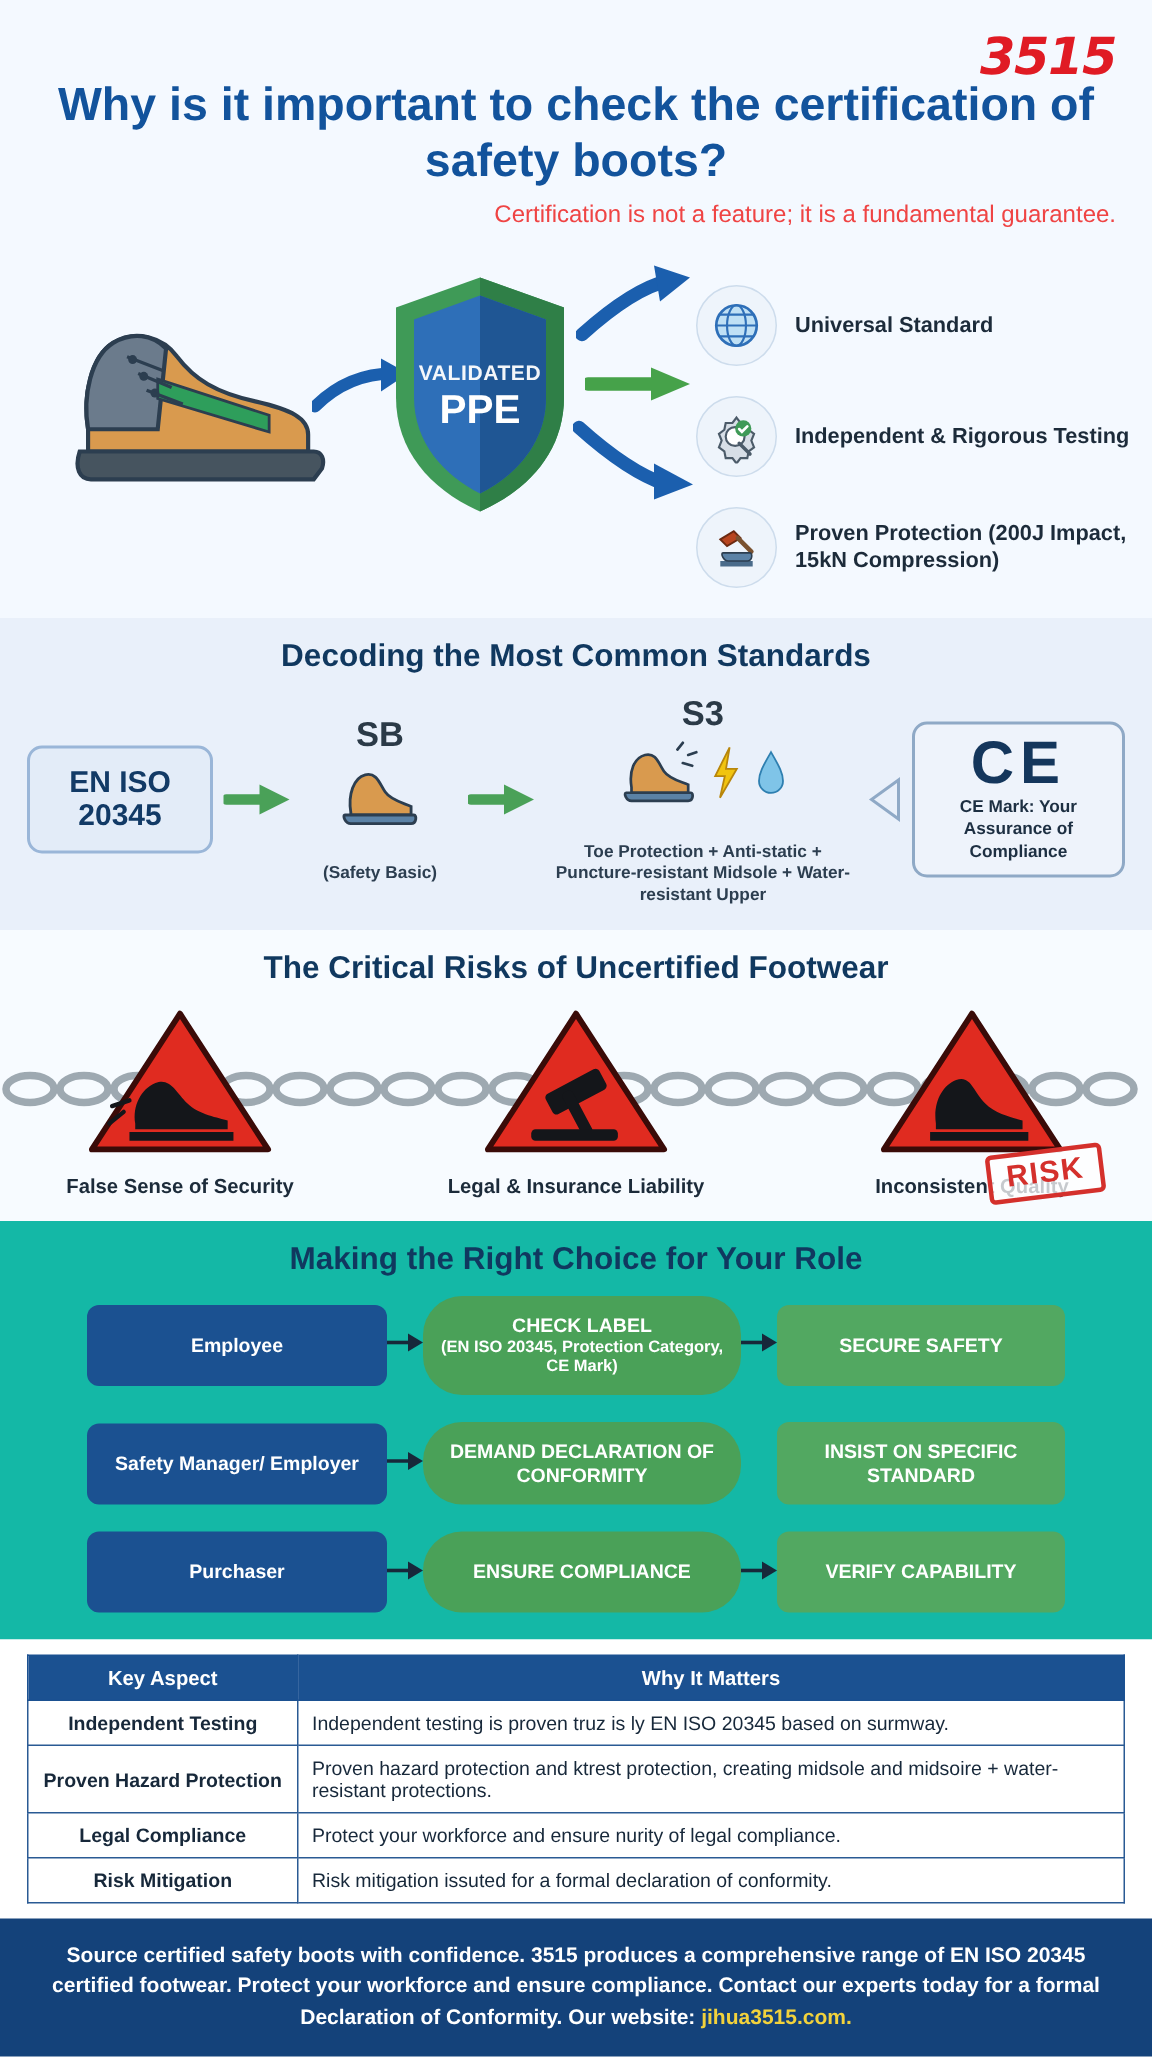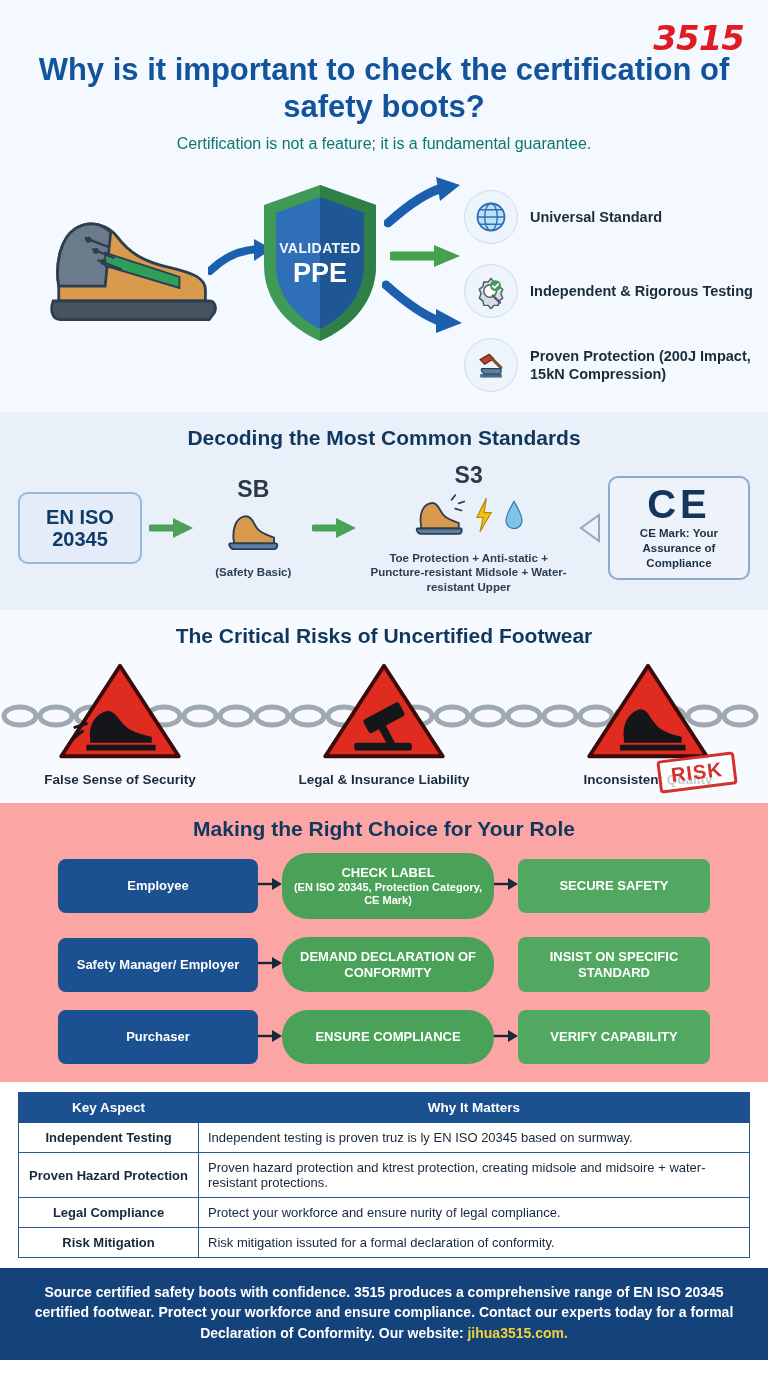--- a/index.html
+++ b/index.html
@@ -37,23 +37,23 @@
   .title {
     margin-top: 34px;
     text-align: center;
     font-size: 31px;
     line-height: 1.18;
     font-weight: 800;
     color: #12539c;
   }
   .subtitle {
     margin-top: 10px;
-    text-align: center;
+    text-align: right;
     font-size: 16px;
-    color: #0f766e;
+    color: #ef4444;
   }
 
   .hero-row {
     position: relative;
     margin-top: 16px;
     height: 215px;
   }
 
   
   .boot {
@@ -141,21 +141,21 @@
     width: 124px;
     text-align: center;
     font-size: 20px;
     font-weight: 800;
     color: #123a66;
     line-height: 1.12;
   }
   .std-col { text-align: center; width: 104px; }
   .std-col.wide { width: 208px; }
   .std-code { font-size: 23px; font-weight: 800; color: #2b3a47; }
-  .std-cap { font-size: 11.5px; color: #2c3e50; margin-top: 10px; line-height:1.25; font-weight:600;}
+  .std-cap { font-size: 11.5px; color: #2c3e50; margin-top: 20px; line-height:1.25; font-weight:600;}
   .std-icons { height: 52px; display:flex; align-items:center; justify-content:center; gap:6px;}
   .ce-box {
     border: 2px solid #8fa9c6;
     border-radius: 10px;
     background: #eef3fb;
     width: 142px;
     padding: 6px 8px 8px;
     text-align: center;
   }
   .ce-mark { font-size: 40px; font-weight: 800; color: #14365c; letter-spacing: 4px; line-height: 1;}
@@ -204,21 +204,21 @@
     padding: 2px 10px;
     transform: rotate(-7deg);
     border-radius: 4px;
     background: rgba(255,255,255,.75);
     z-index: 3;
     letter-spacing: 1px;
   }
 
   
   .sec-flow {
-    background: #fca5a5;
+    background: #14b8a6;
     padding: 14px 18px 18px 18px;
   }
   .flow-grid {
     display: grid;
     grid-template-columns: 200px 24px 212px 24px 192px;
     row-gap: 18px;
     align-items: center;
     justify-content: center;
   }
   .node {

